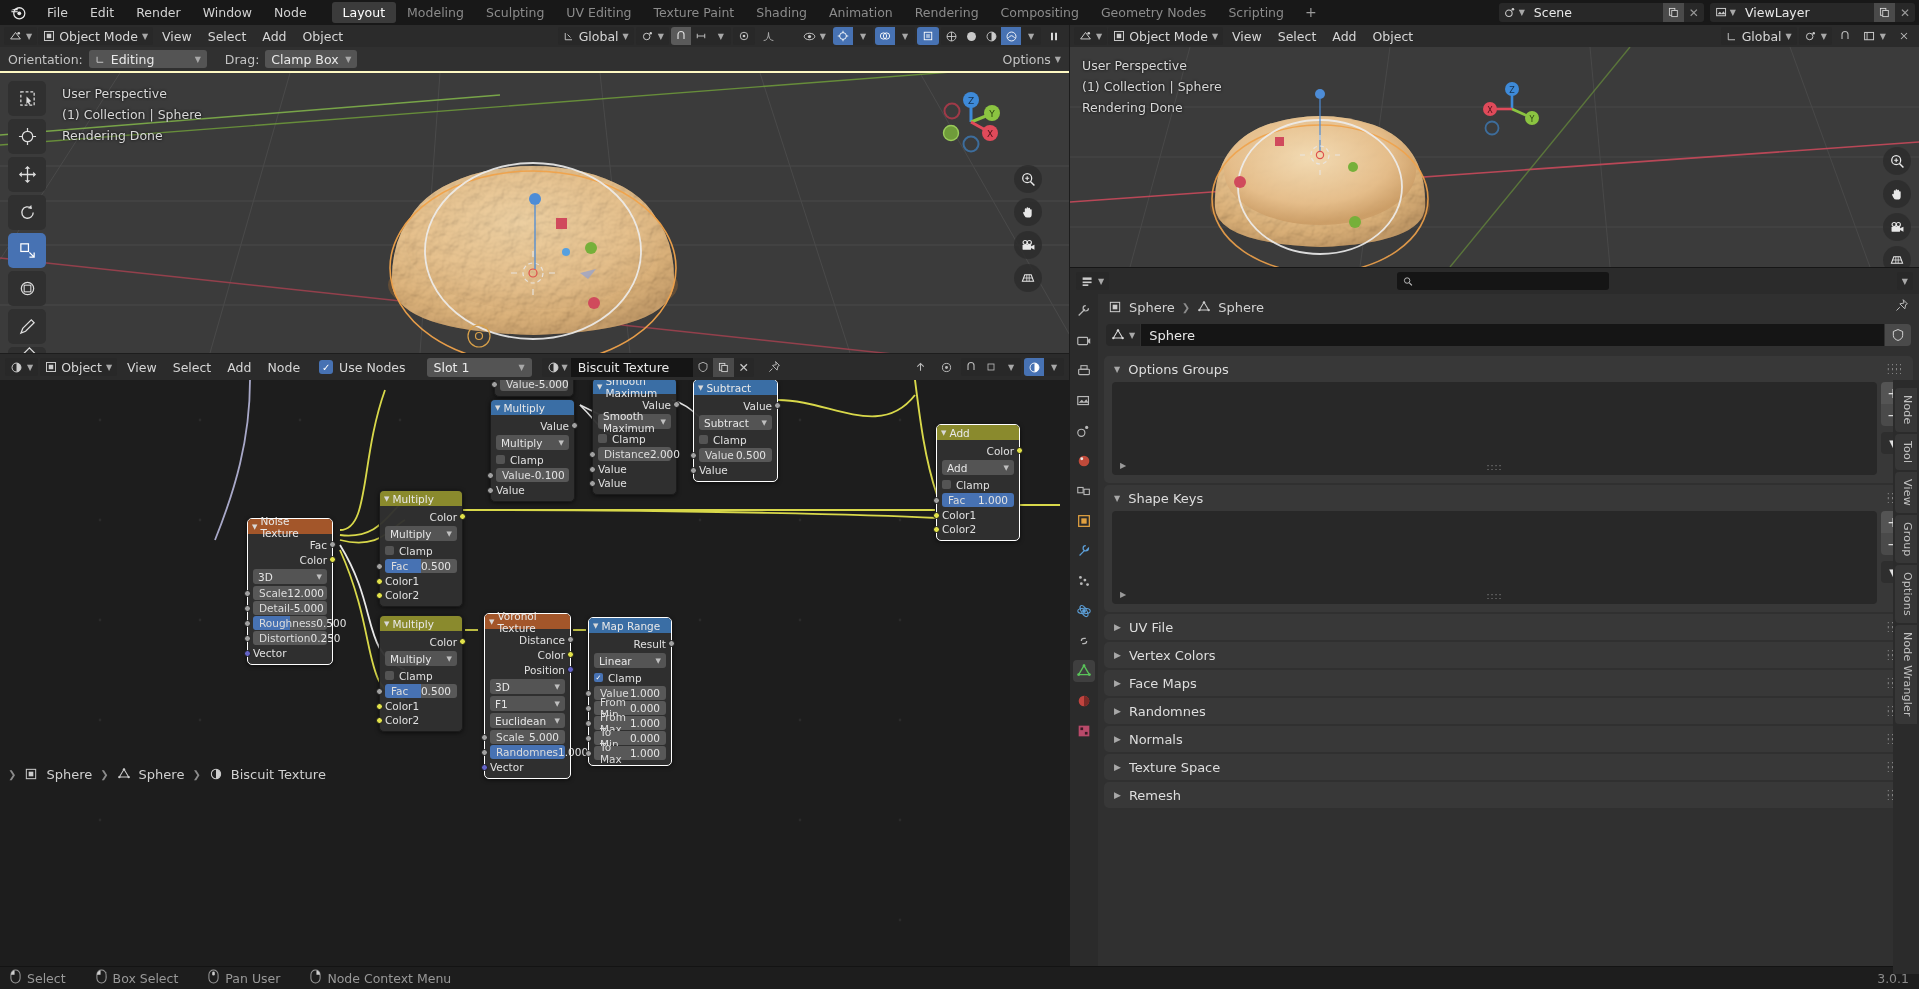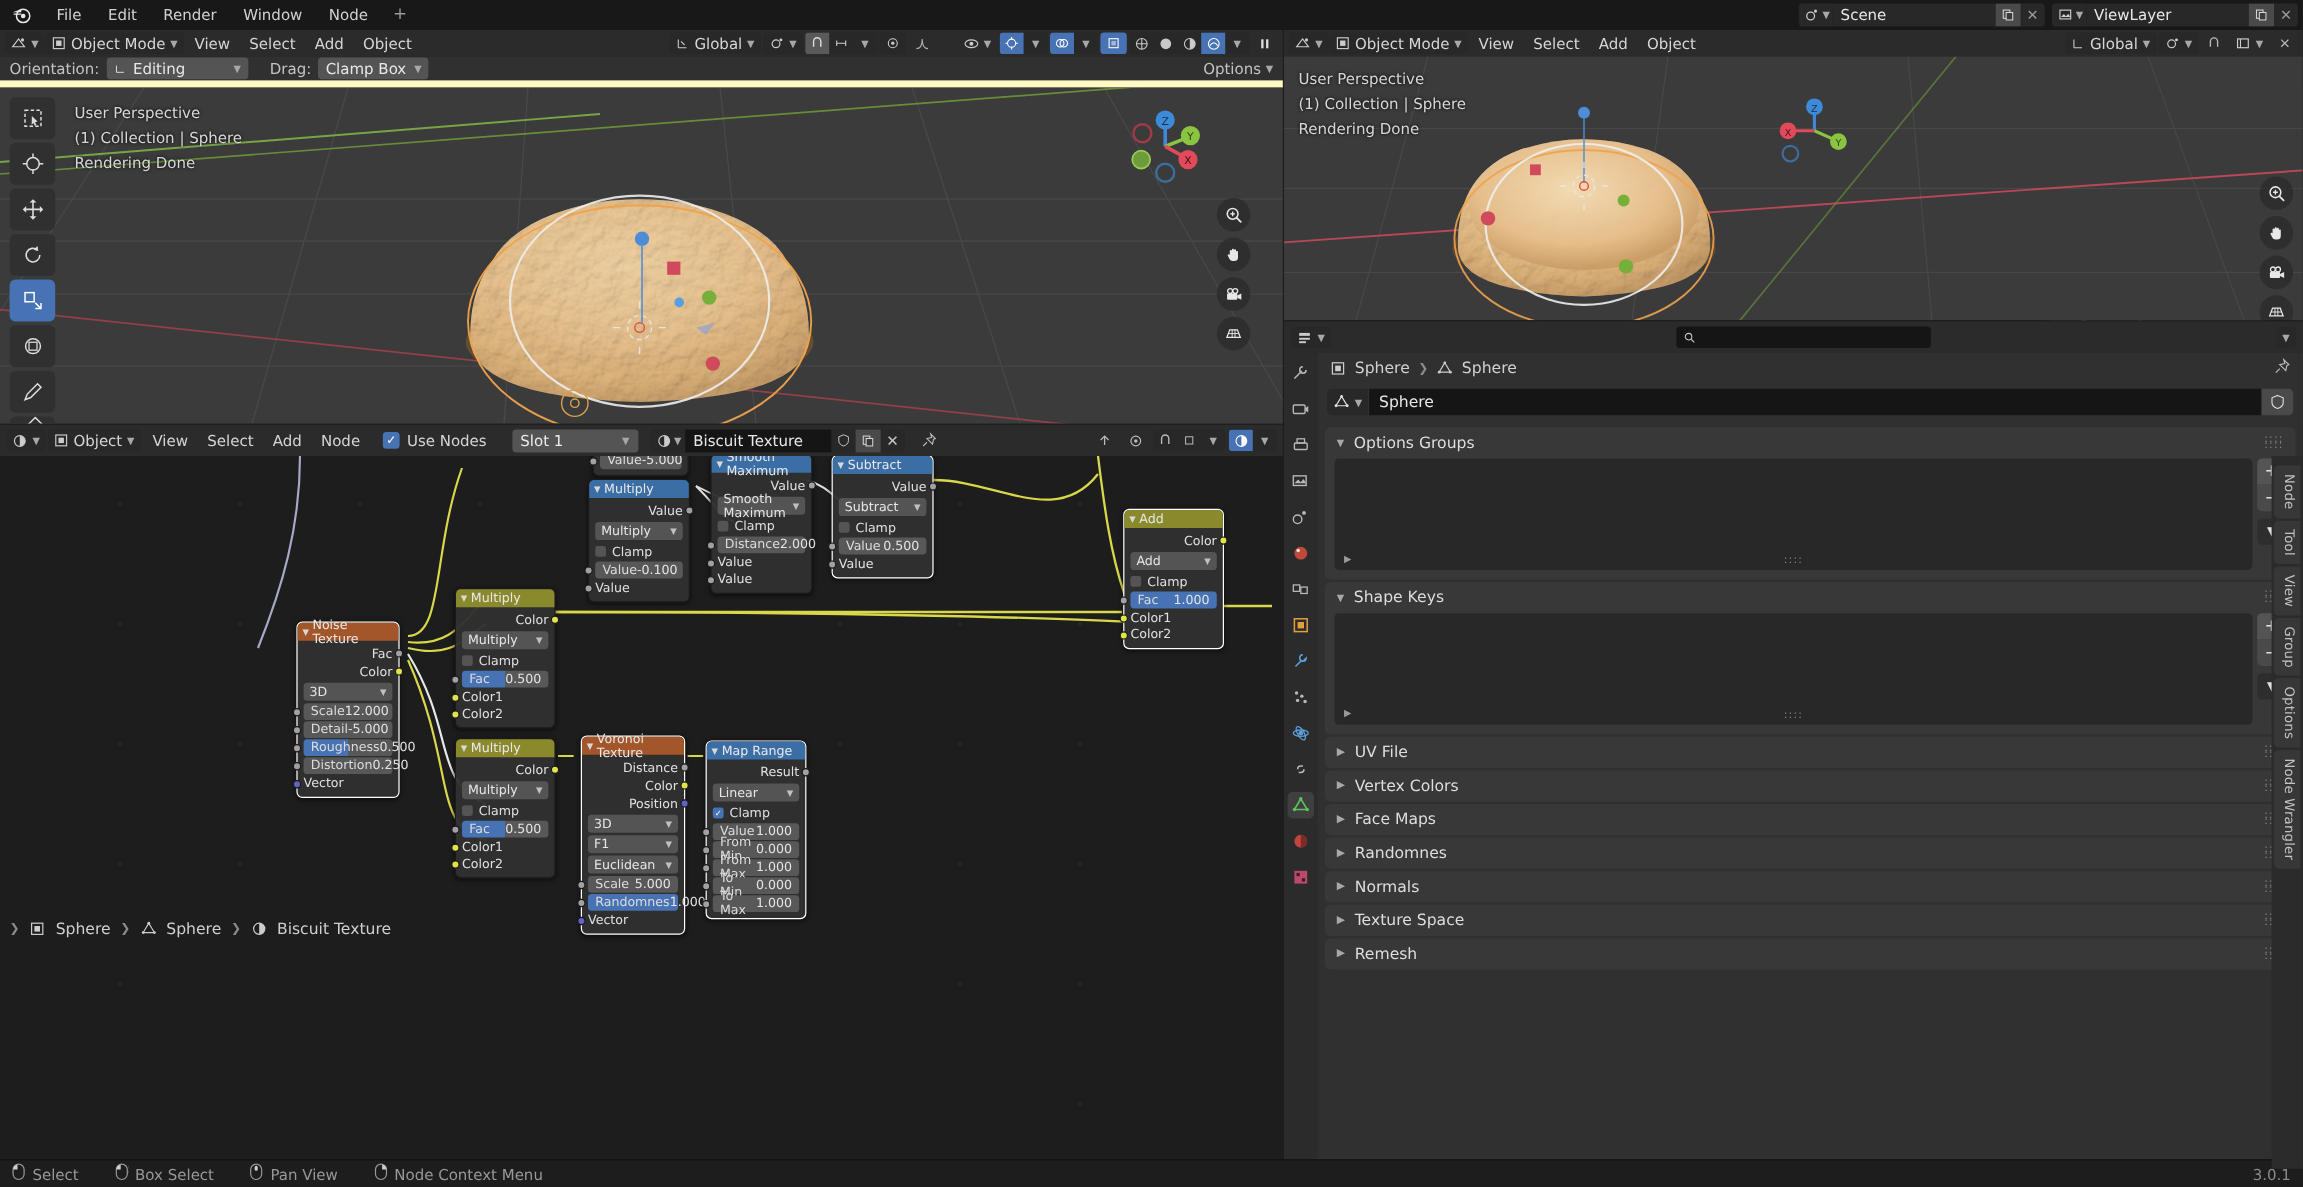--- a/index.html
+++ b/index.html
@@ -59,21 +59,21 @@
   .chev { color: #a8a8a8; font-size: 8px; }
   .tog-group { display: flex; background: #282828; border-radius: 3px; height: 18px; overflow: hidden; }
   .tog { width: 20px; height: 18px; display: flex; align-items: center; justify-content: center; }
   .tog.on { background: #4772b3; }
   .tog.on2 { background: #5a5a5a; }
 
   
   .vp-tools {
     position: absolute; top: 47px; left: 0; width: 1069px; height: 26px;
     background: #303030; display: flex; align-items: center; padding: 0 8px; gap: 6px;
-    border-bottom: 6px solid #fef9c3;
+    border-bottom: 2px solid #fef9c3;
   }
   .lbl-sm { color: #c3c3c3; font-size: 12.5px; }
   .dd {
     background: #545454; height: 18px; border-radius: 3px; display: flex; align-items: center;
     padding: 0 6px; gap: 5px; color: #e8e8e8; font-size: 12.5px; min-width: 60px;
   }
   .dd .chev { margin-left: auto; }
 
   
   .vp {
@@ -320,20 +320,33 @@
           <path d="M2 9 L11 6 L11 9 Z" fill="#e8e8e8"></path>
           <path d="M3 11 h8" stroke="#e8e8e8" stroke-width="1.4"></path>
         </svg>
     </div>
     <div id="menus" style="display:flex">
         <div class="menu-item">File</div>
         <div class="menu-item">Edit</div>
         <div class="menu-item">Render</div>
         <div class="menu-item">Window</div>
         <div class="menu-item">Node</div>
+      </div>
+    <div class="wstabs" id="wstabs">
+        <div class="wstab active">Layout</div>
+        <div class="wstab">Modeling</div>
+        <div class="wstab">Sculpting</div>
+        <div class="wstab">UV Editing</div>
+        <div class="wstab">Texture Paint</div>
+        <div class="wstab">Shading</div>
+        <div class="wstab">Animation</div>
+        <div class="wstab">Rendering</div>
+        <div class="wstab">Compositing</div>
+        <div class="wstab">Geometry Nodes</div>
+        <div class="wstab">Scripting</div>
       </div>
     <div class="plus-tab">+</div>
 
     <div class="topbar-right">
       <div class="id-block">
         <div class="id-icobtn">
           <svg width="13" height="13" viewBox="0 0 16 16">
               <circle cx="6" cy="9" r="4" fill="none" stroke="#ccc" stroke-width="1.3"></circle>
               <circle cx="11" cy="4" r="1.6" fill="#ccc"></circle>
             </svg>
@@ -1657,21 +1670,21 @@
               <path d="M1 6 h4 V1.4 a5 5 0 0 0-4 4.6z" fill="#cfcfcf"></path>
               <path d="M12 3 q2 3 0 6" stroke="#9a9a9a" fill="none" stroke-width="1"></path>
             </svg></span>
           <span>Box Select</span>
         </div>
         <div class="sb-item">
           <span><svg class="mouse-ico" viewBox="0 0 12 16">
               <rect x="1" y="1" width="10" height="14" rx="5" fill="none" stroke="#9a9a9a" stroke-width="1.1"></rect>
               <rect x="4.6" y="2.6" width="2.8" height="4.4" rx="1.4" fill="#cfcfcf"></rect>
             </svg></span>
-          <span>Pan View</span>
+          <span>Pan User</span>
         </div>
         <div class="sb-item">
           <span><svg class="mouse-ico" viewBox="0 0 12 16">
               <rect x="1" y="1" width="10" height="14" rx="5" fill="none" stroke="#9a9a9a" stroke-width="1.1"></rect>
               <path d="M11 6 h-4 V1.4 a5 5 0 0 1 4 4.6z" fill="#cfcfcf"></path>
             </svg></span>
           <span>Node Context Menu</span>
         </div>
       </div>
     <span class="sb-ver">3.0.1</span>

